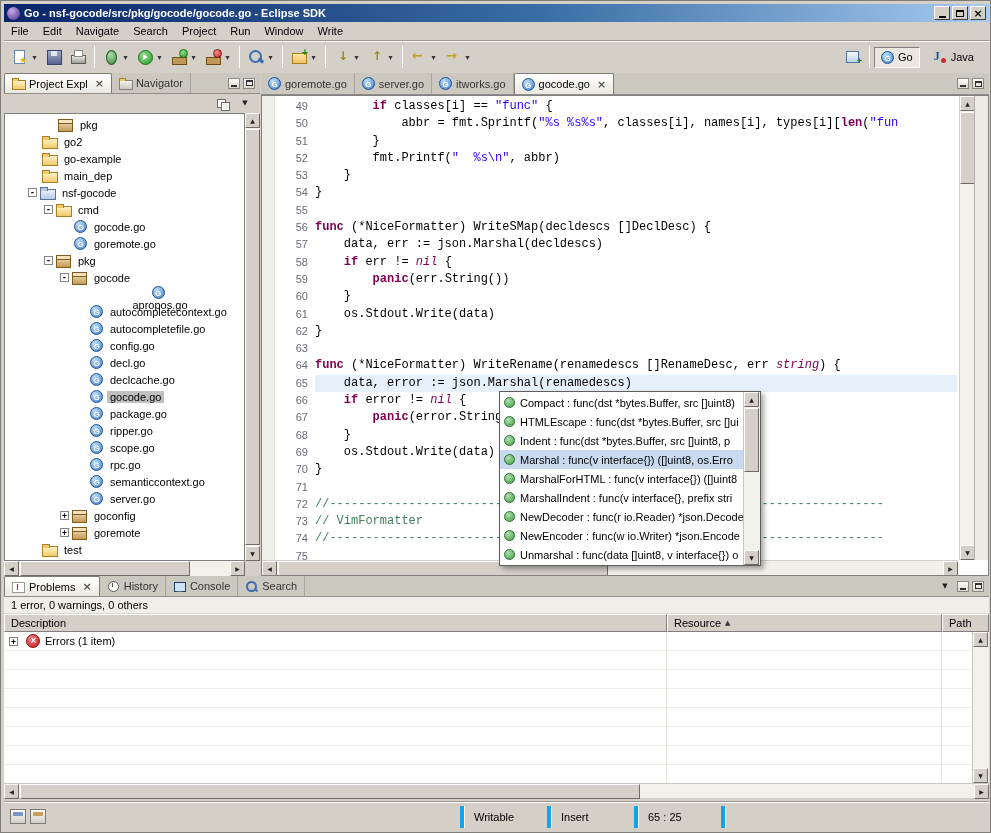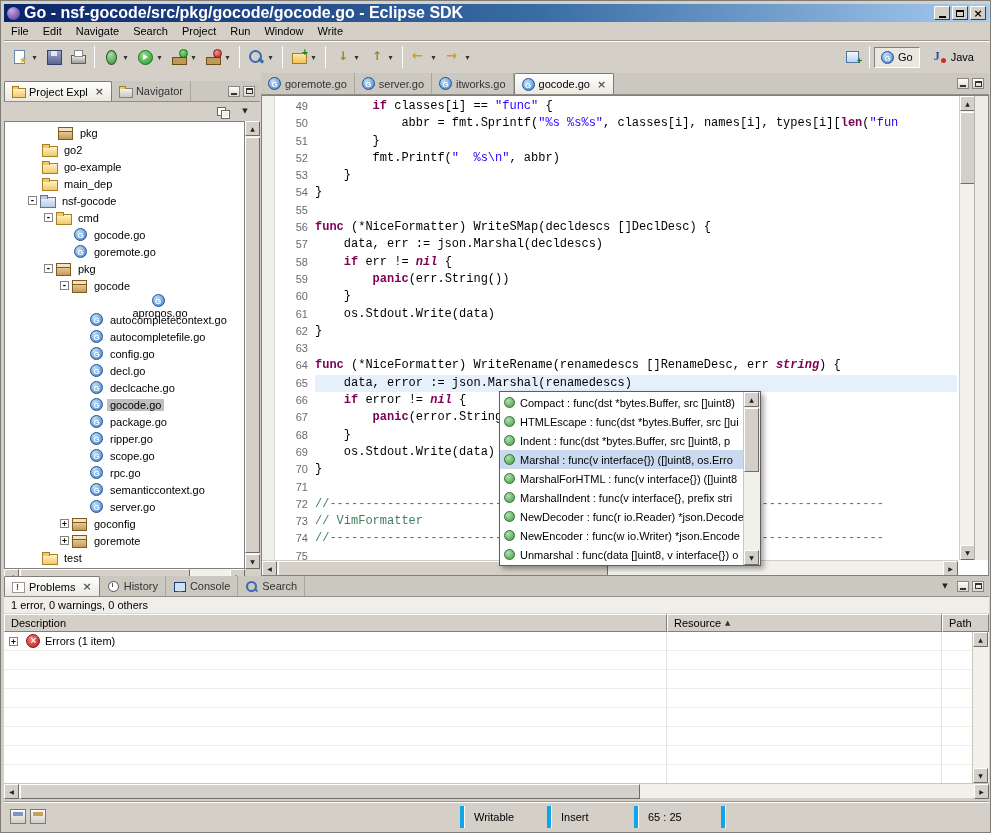--- a/index.html
+++ b/index.html
@@ -4,21 +4,21 @@
 <style>
 *{box-sizing:border-box;}
 html,body{margin:0;padding:0;}
 body{width:991px;height:833px;font-family:"Liberation Sans",sans-serif;font-size:11px;color:#000;background:#D4D0C8;
  --kw:#7F0055;--str:#2A00FF;--cmt:#3F7F5F;--sel:#C9DAF0;--curline:#E6F0FB;}
 #window{position:relative;width:991px;height:833px;background:#D4D0C8;overflow:hidden;border:1px solid #7E7C76;}
 
 
 #titlebar{position:absolute;left:3px;top:3px;width:985px;height:18px;background:linear-gradient(90deg,#0A246A 0%,#3A6EA5 55%,#A6CAF0 100%);display:flex;align-items:center;padding:0 3px;}
 .app-icon{width:13px;height:13px;border-radius:50%;background:radial-gradient(circle at 35% 30%,#C9A8E8,#4B2D8E);margin-right:4px;flex:none;}
-#title-text{color:#fff;font-weight:bold;font-size:16px;flex:1;white-space:nowrap;overflow:hidden;}
+#title-text{color:#fff;font-weight:bold;font-size:11px;flex:1;white-space:nowrap;overflow:hidden;}
 .win-btns{display:flex;gap:2px;flex:none;}
 .wbtn{width:16px;height:14px;background:#D4D0C8;border:1px solid;border-color:#FFFFFF #404040 #404040 #FFFFFF;display:flex;align-items:center;justify-content:center;position:relative;}
 .wg-min{width:7px;height:2px;background:#000;margin-top:7px;}
 .wg-max{width:8px;height:7px;border:1px solid #000;border-top:2px solid #000;}
 .wg-close{font:bold 11px/11px "DejaVu Sans",sans-serif;color:#000;}
 
 
 #menubar{position:absolute;left:3px;top:21px;width:985px;height:18px;display:flex;align-items:center;background:#D4D0C8;}
 .menu-item{padding:2px 7px;}
 #toolbar{position:absolute;left:3px;top:39px;width:985px;height:33px;border-top:1px solid #9A988E;box-shadow:inset 0 1px 0 #FFFFFF;display:flex;align-items:center;}
@@ -85,21 +85,21 @@
 .vti-problems::before{left:0;top:2px;width:11px;height:9px;background:#FFF;border:1px solid #999;}
 .vti-problems::after{content:"!";color:#D02020;font:bold 9px/9px "Liberation Sans",sans-serif;left:4px;top:3px;}
 .vti-history::before{left:1px;top:1px;width:9px;height:9px;border:1px solid #555;border-radius:50%;background:#FFF;}
 .vti-history::after{left:5px;top:3px;width:1px;height:4px;background:#555;}
 .vti-console::before{left:1px;top:2px;width:10px;height:8px;background:#CFE2F3;border:1px solid #1E4070;}
 .vti-console::after{left:4px;top: 11px;width:5px;height:1px;background:#666;}
 .vti-search::before{left:1px;top:1px;width:7px;height:7px;border:2px solid #3A6AB0;border-radius:50%;}
 .vti-search::after{left:9px;top:9px;width:4px;height:2px;background:#3A6AB0;transform:rotate(45deg);}
 
 
-#explorer{position:absolute;left:3px;top:72px;width:256px;height:503px;margin-top:8px;}
+#explorer{position:absolute;left:3px;top:72px;width:256px;height:503px;}
 .view-toolbar{height:19px;background:#D4D0C8;display:flex;align-items:center;justify-content:flex-end;gap:4px;padding:0 6px;}
 .vt-btn{display:flex;align-items:center;justify-content:center;width:18px;height:16px;border:1px solid transparent;}
 .ic-collapse{width:12px;height:10px;position:relative;display:inline-block;}
 .ic-collapse::before,.ic-collapse::after{content:"";position:absolute;width:7px;height:7px;border:1px solid #6A6A64;background:#FFF;}
 .ic-collapse::before{left:0;top:0;}
 .ic-collapse::after{left:4px;top:3px;box-shadow:inset 0 0 0 1px #fff;background:#EFEFE9;}
 #tree{position:absolute;left:0;top:40px;right:15px;bottom:15px;background:#fff;border:1px solid #808080;overflow:hidden;padding-top:2px;}
 .tree-row{height:17px;display:flex;align-items:center;white-space:nowrap;}
 .exp{flex:none;margin-right:3px;}
 .exp.none{width:11px;}
@@ -132,21 +132,21 @@
 #editor-tabbar{height:22px;display:flex;align-items:stretch;background:#CBC8BF;border-bottom:1px solid #908E86;}
 #editor-body{position:absolute;left:0;top:22px;right:0;bottom:0;background:#fff;border:1px solid #808080;overflow:hidden;}
 #gutter-strip{position:absolute;left:0;top:0;bottom:15px;width:13px;background:#EFEFEA;border-right:1px solid #DCDCD6;}
 #code{position:absolute;left:0;top:0;right:31px;bottom:15px;padding-top:2px;overflow:hidden;}
 .cl{display:flex;height:17.3px;padding-left:13px;}
 .ln{width:40px;padding-right:7px;text-align:right;color:#6A6A77;font:11px/17.3px "Liberation Sans",sans-serif;flex:none;}
 .ct{flex:1;white-space:pre;font:12px/17.3px "Liberation Mono",monospace;overflow:hidden;}
 .cl.current .ct{background:var(--curline);}
 .tk-p{color:#000;}
 .tk-k{color:var(--kw);font-weight:bold;}
-.tk-ki{color:var(--kw);font-weight:bold;font-style:italic;margin-top:32px;}
+.tk-ki{color:var(--kw);font-weight:normal;font-style:italic;margin-top:32px;}
 .tk-s{color:var(--str);}
 .tk-c{color:var(--cmt);}
 #ed-vscroll{right:14px;top:0;width:15px;bottom:15px;border-left:1px solid #D0CEC8;}
 #ed-overview{position:absolute;right:0;top:0;width:14px;bottom:15px;background:#ECEBE6;border-left:1px solid #B2B0AA;}
 #ed-hscroll{left:0;right:30px;bottom:0;border-top:1px solid #D0CEC8;}
 
 
 #autocomplete{position:absolute;left:238px;top:318px;width:262px;height:175px;background:#fff;border:1px solid #5E5E5E;box-shadow:3px 3px 5px rgba(0,0,0,0.35);display:flex;z-index:20;}
 #ac-list{flex:1;overflow:hidden;padding-top:1px;}
 .ac-item{height:19px;display:flex;align-items:center;gap:5px;padding:0 4px;white-space:nowrap;overflow:hidden;font-size:11px;}

